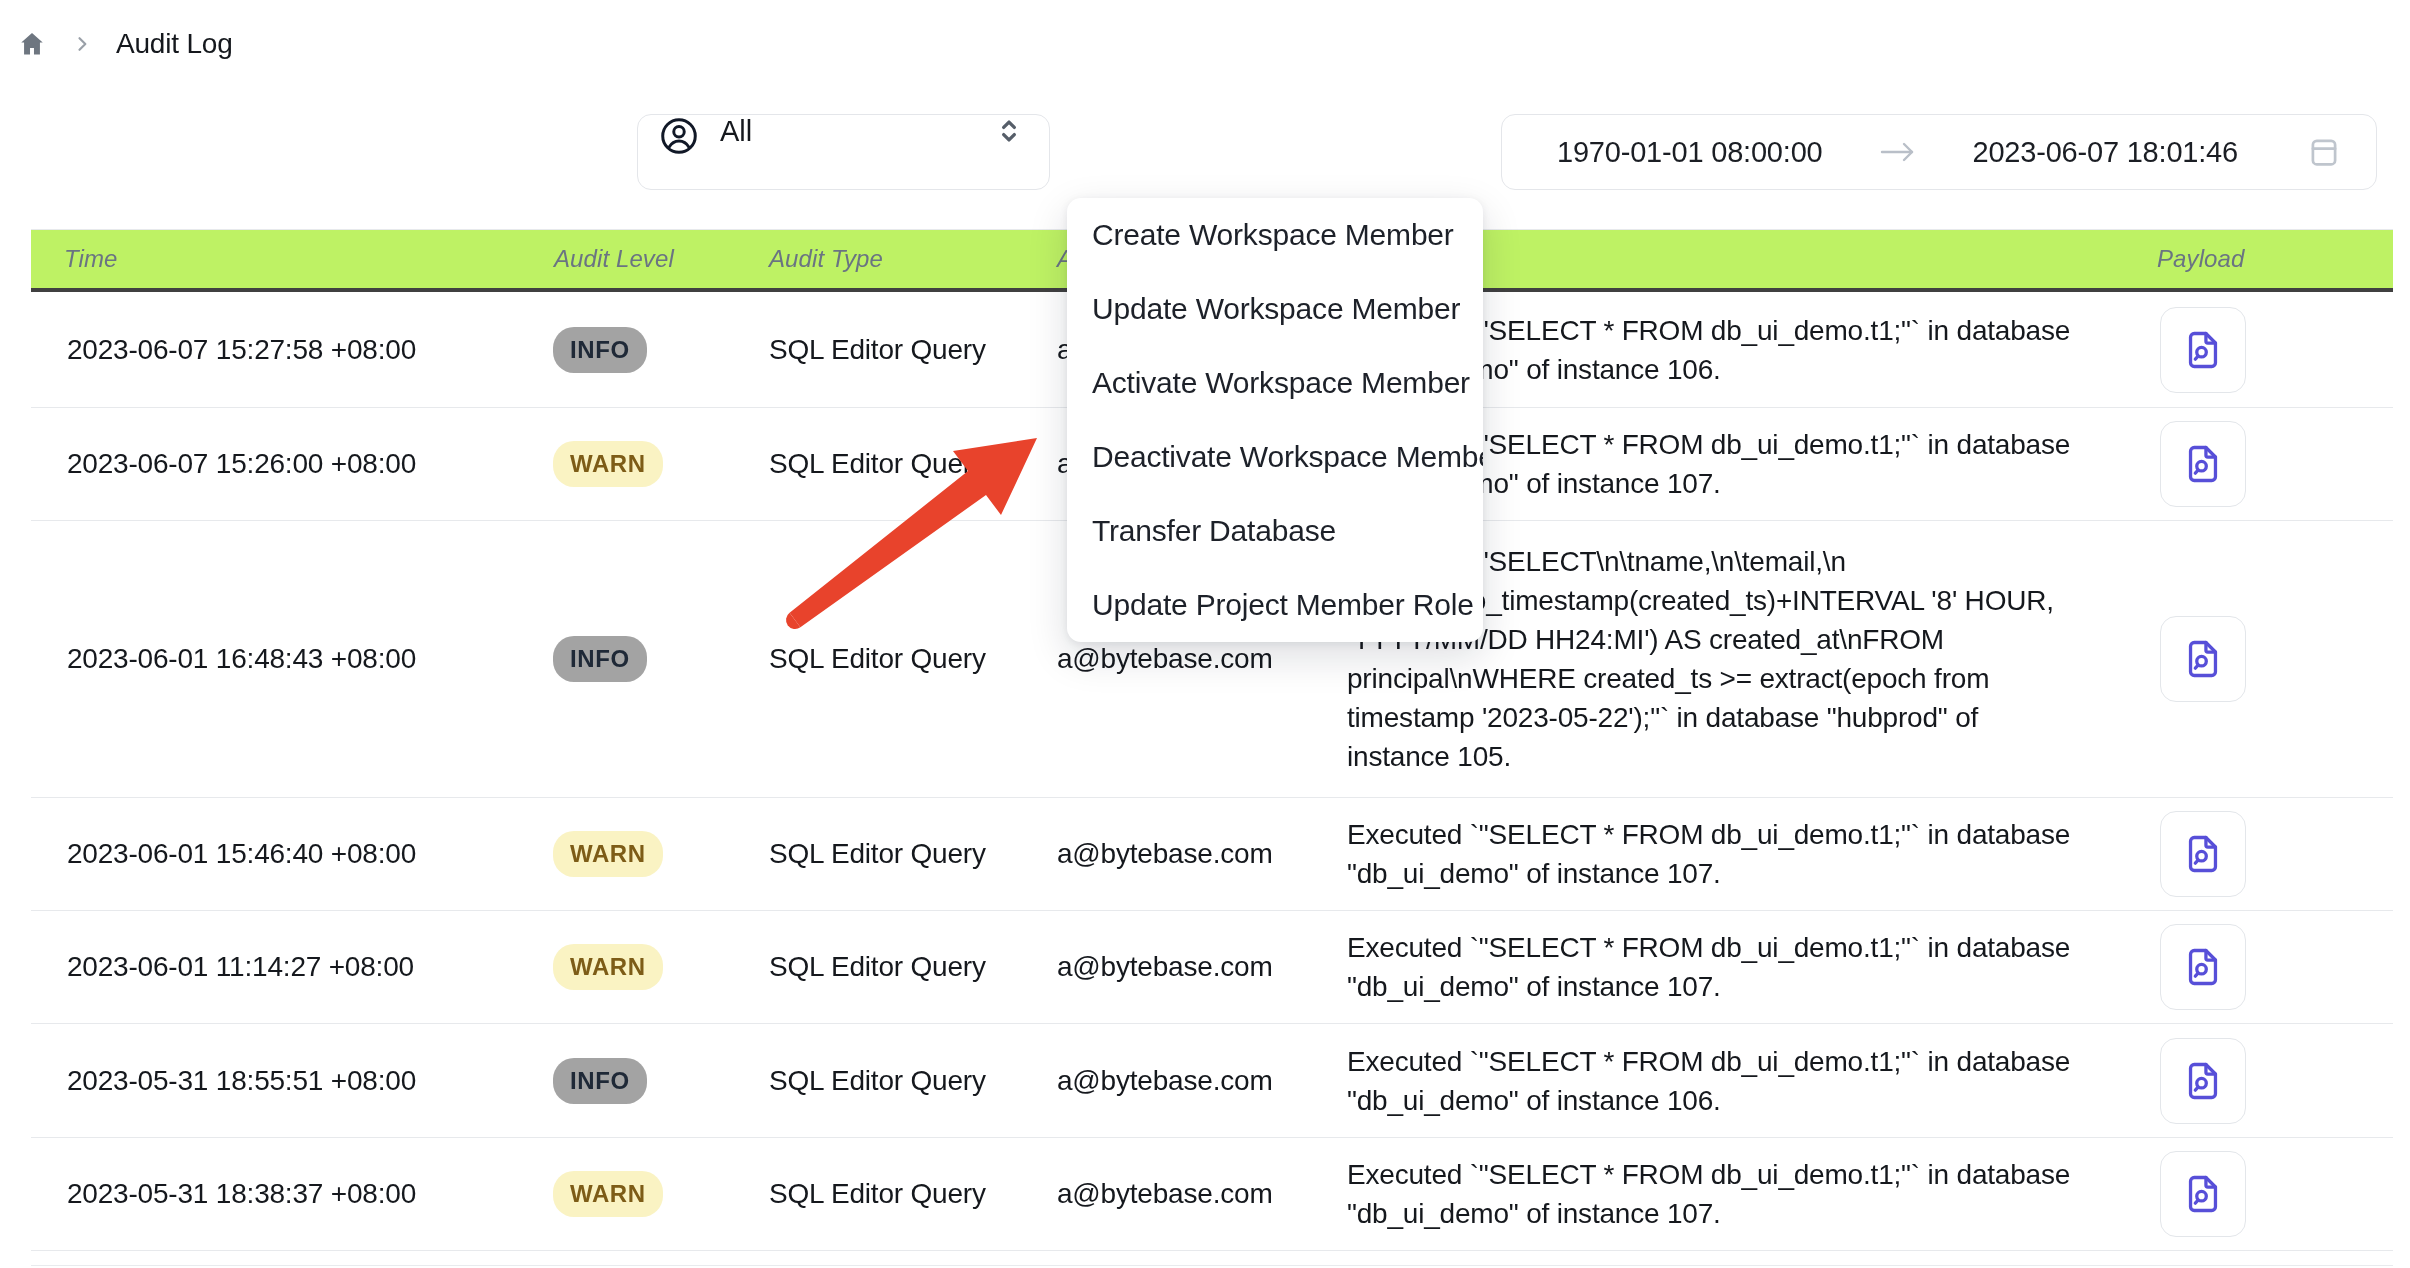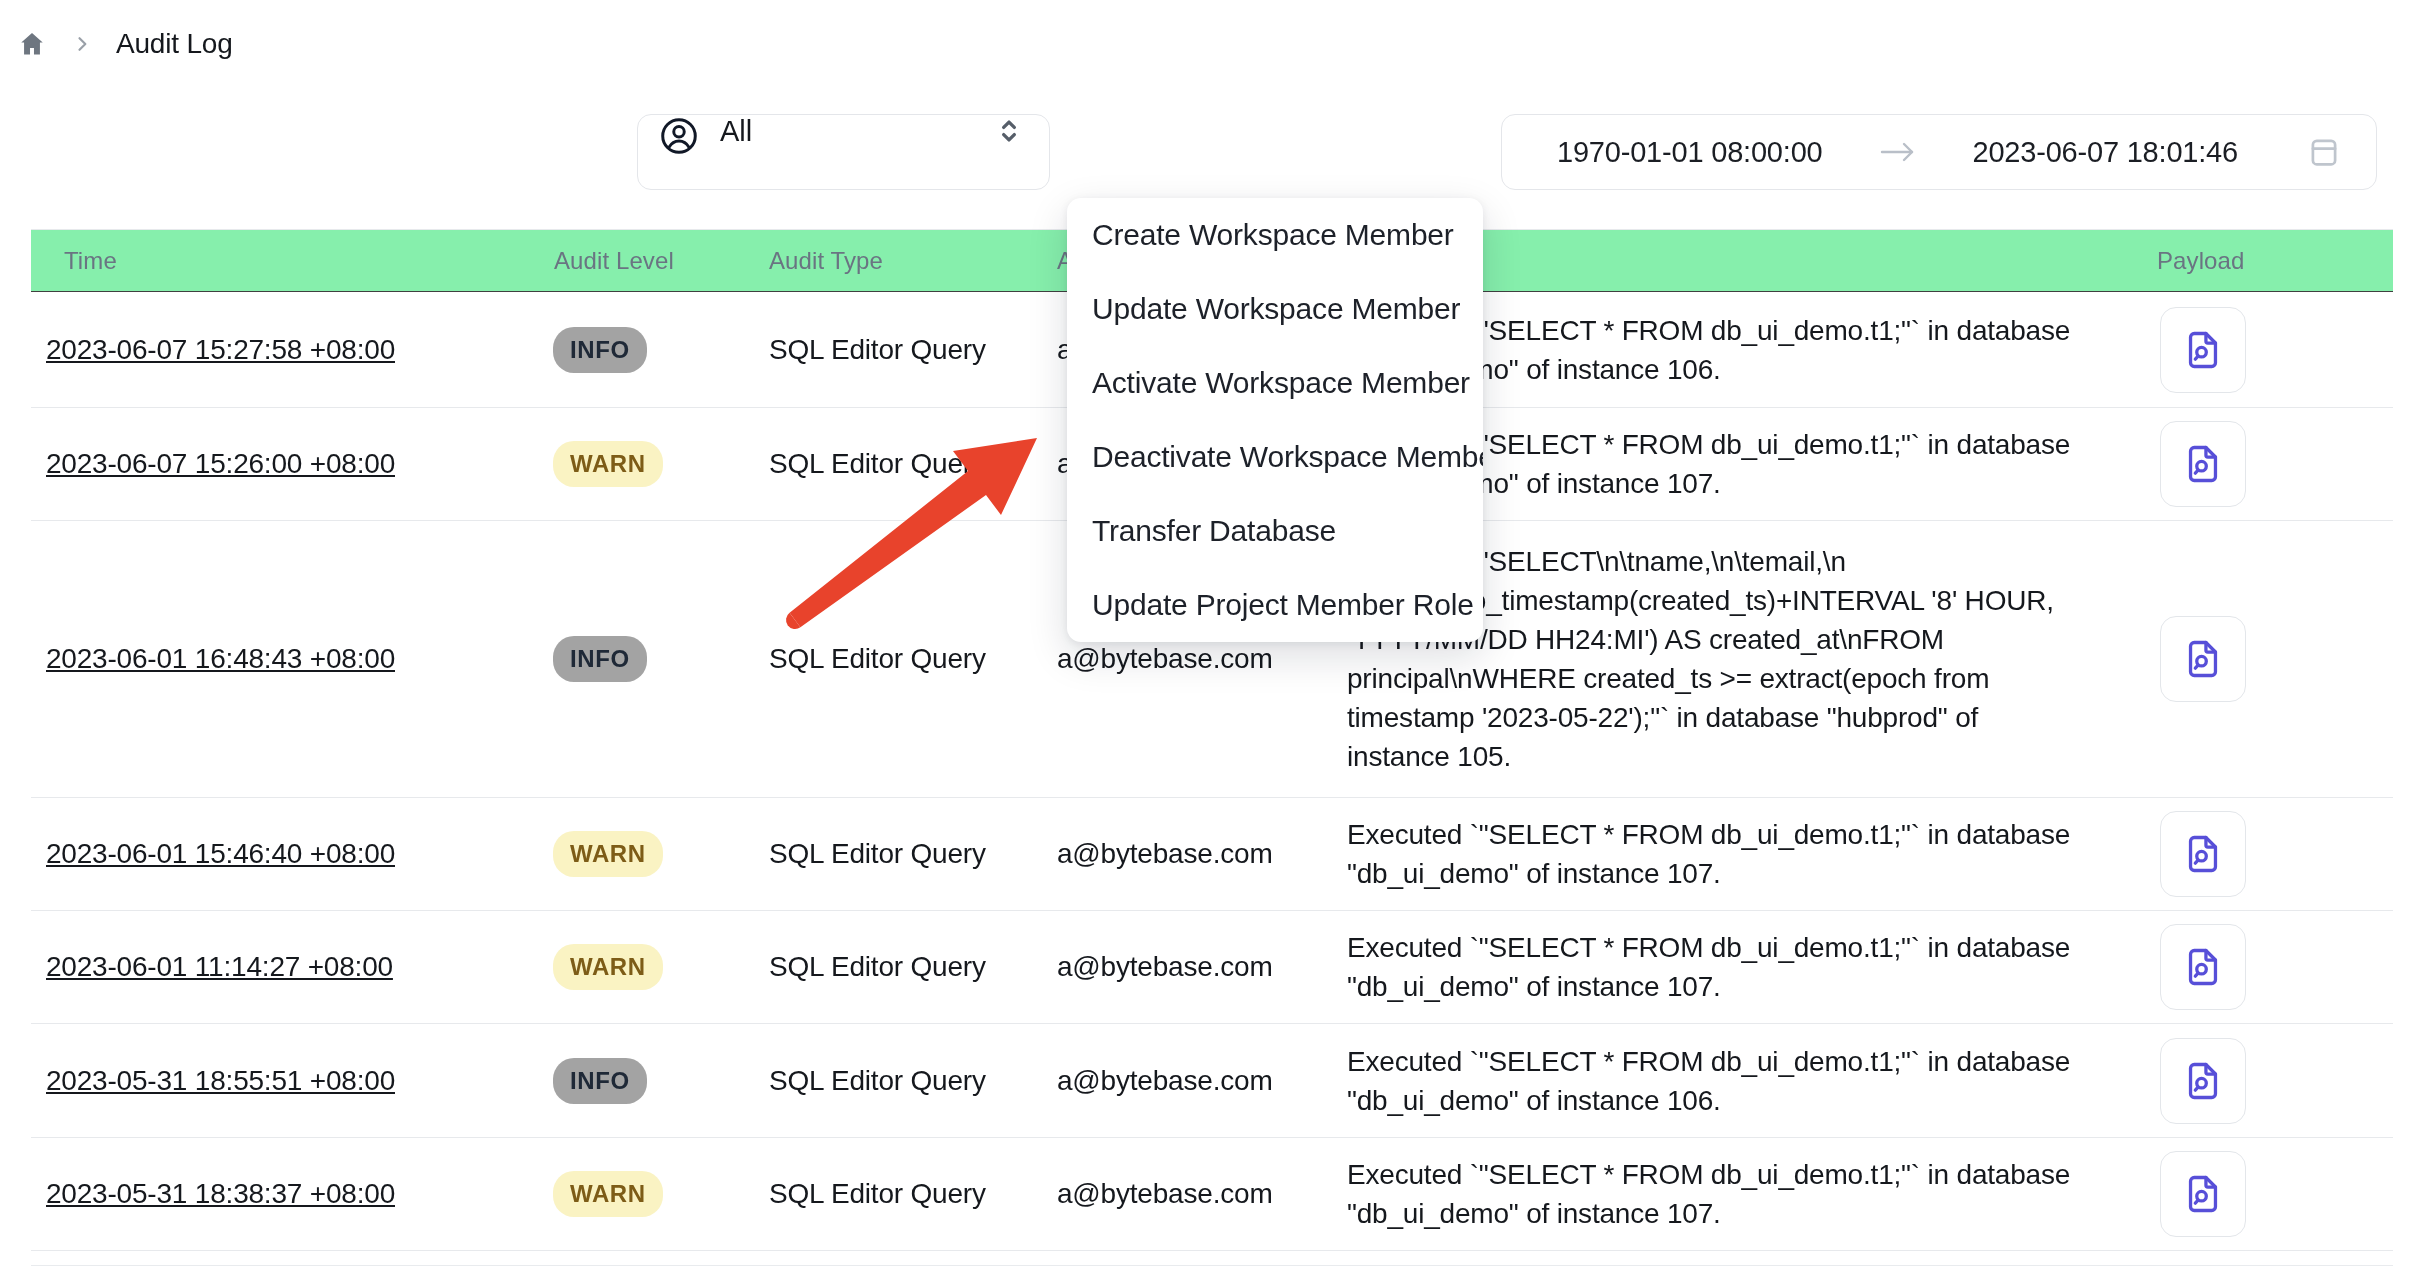--- a/index.html
+++ b/index.html
@@ -28,28 +28,28 @@
 
   .date-range { position:absolute; left:1501px; top:0; width:876px; height:76px;
                 border:1.5px solid #e4e6ea; border-radius:14px; background:#fff;
                 display:flex; align-items:center; padding:0 34px 0 55px; }
   .date-text { font-size:29px; color:#1b1e24; letter-spacing:-0.2px; }
   .date-arrow { width:40px; height:26px; margin:0 54px 0 56px; flex:0 0 auto; }
   .calendar-icon { width:36px; height:36px; margin-left:auto; flex:0 0 auto; }
 
   
   .audit-table { position:absolute; left:31px; top:229px; width:2362px; }
-  .thead { position:relative; height:63px; background:#86efac;
-           border-top:1px solid #e7e9ec; border-bottom:1px solid #404040; }
+  .thead { position:relative; height:63px; background:#bef264;
+           border-top:1px solid #e7e9ec; border-bottom:4px solid #404040;font-style:italic; }
   .th { position:absolute; top:50%; transform:translateY(-50%);
         font-size:24px; font-weight:500; color:#6a7482; letter-spacing:0.1px; white-space:nowrap; }
   .trow { position:relative; border-bottom:1px solid #e7e9ec; background:#fff; }
   .cell { position:absolute; top:50%; transform:translateY(-50%); white-space:nowrap;
           font-size:28px; color:#15181d; letter-spacing:-0.2px; }
-  .c-time    { left:15px;text-decoration:underline; }
+  .c-time    { left:36px; }
   .c-level   { left:522px; }
   .c-type    { left:738px; }
   .c-actor   { left:1026px; }
   .c-comment { left:1316px; width:758px; white-space:pre; line-height:39px; }
   .c-payload { left:2129px; }
   .th-time{left:33px;} .th-level{left:523px;} .th-type{left:738px;}
   .th-actor{left:1026px;} .th-comment{left:1316px;} .th-payload{left:2126px;}
 
   .badge { display:inline-block; padding:9px 17px; border-radius:21px;
            font-size:24px; font-weight:700; letter-spacing:0.6px; }

